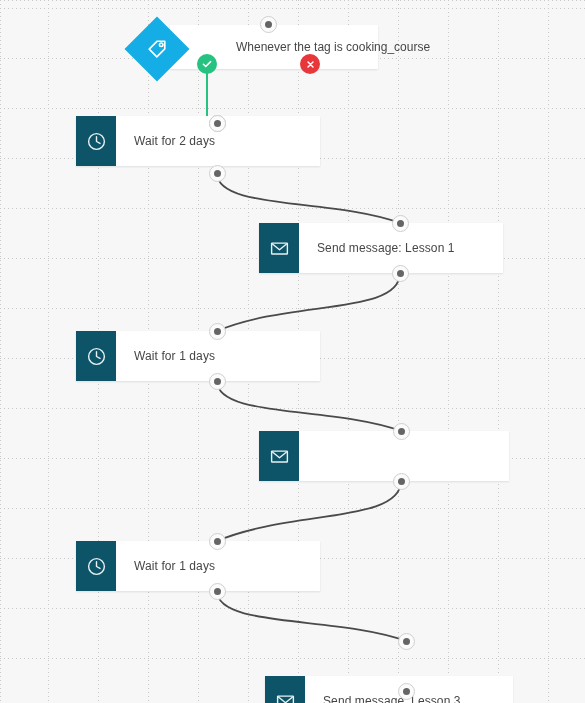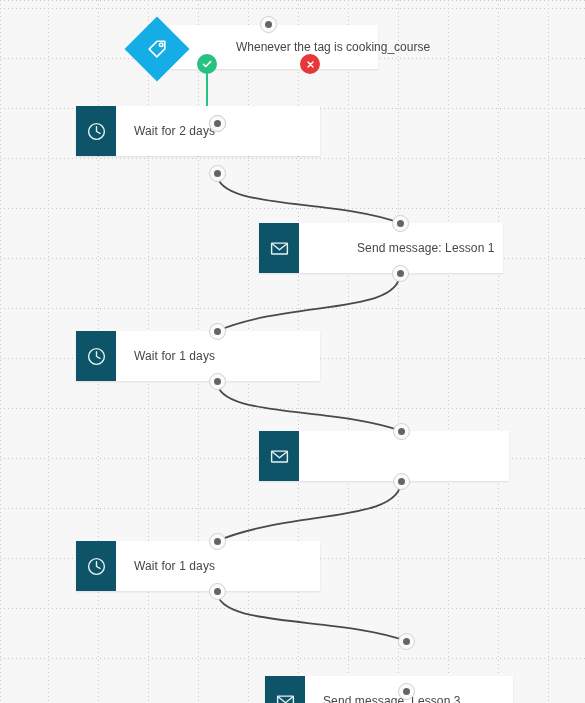--- a/index.html
+++ b/index.html
@@ -185,30 +185,30 @@
       <svg width="22" height="22" viewBox="0 0 24 24">
         <path d="M3.5 12.2 L12.2 3.5 L20.5 3.5 L20.5 11.8 L11.8 20.5 Z" fill="none" stroke="#ffffff" stroke-width="1.8" stroke-linejoin="round"></path>
         <circle cx="16.6" cy="7.4" r="1.9" fill="none" stroke="#ffffff" stroke-width="1.7"></circle>
       </svg>
     </span>
   </div>
 
   <div class="greenwire" id="green-wire" style="left: 206px; top: 72px; height: 45px; background: rgb(38, 194, 129);"></div>
 
   <div id="nodes-layer">
-      <div class="node" style="left: 76px; top: 106px; width: 244px; height: 50px; justify-content: center;">
+      <div class="node" style="left: 76px; top: 116px; width: 244px; height: 50px; justify-content: center;">
         <div class="iconbox" style="background: rgb(13, 84, 104);">
           <svg width="21" height="21" viewBox="0 0 24 24">
             <circle cx="12" cy="12" r="9" fill="none" stroke="#e8f1f3" stroke-width="1.6"></circle>
             <path d="M12 6.6 L12 12 L16 14.2" fill="none" stroke="#e8f1f3" stroke-width="1.6" stroke-linecap="round" stroke-linejoin="round"></path>
           </svg>
         </div>
         <div class="label">Wait for 2 days</div>
       </div>
-      <div class="node" style="left: 259px; top: 223px; width: 244px; height: 50px; gap: 40px;">
+      <div class="node" style="left: 259px; top: 223px; width: 244px; height: 50px;">
         <div class="iconbox" style="background: rgb(13, 84, 104);">
           <svg width="21" height="21" viewBox="0 0 24 24">
             <rect x="3" y="5.8" width="18" height="12.4" rx="0.6" fill="none" stroke="#e8f1f3" stroke-width="1.6"></rect>
             <path d="M3.6 6.6 L12 13.4 L20.4 6.6" fill="none" stroke="#e8f1f3" stroke-width="1.6" stroke-linejoin="round"></path>
           </svg>
         </div>
         <div class="label">Send message: Lesson 1</div>
       </div>
       <div class="node" style="left: 76px; top: 331px; width: 244px; height: 50px;">
         <div class="iconbox" style="background: rgb(13, 84, 104);">

